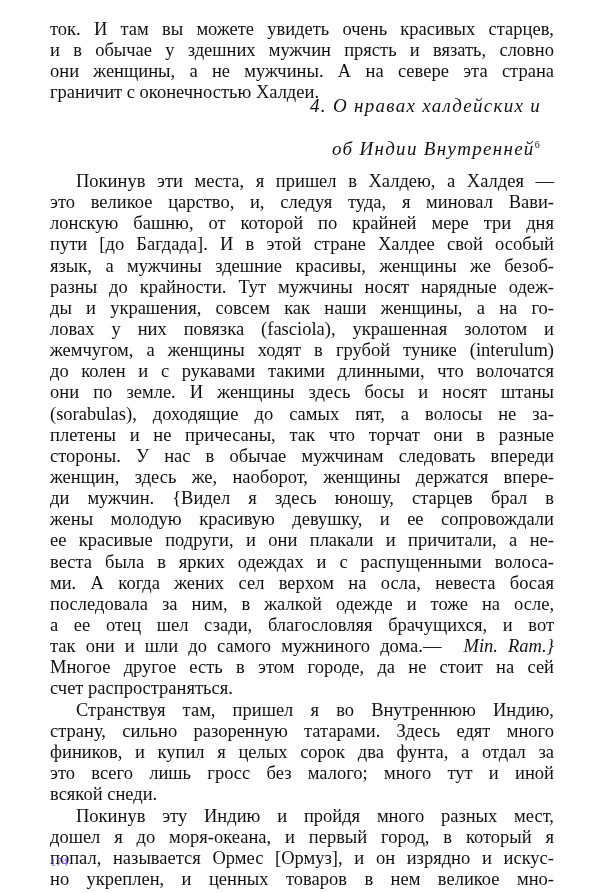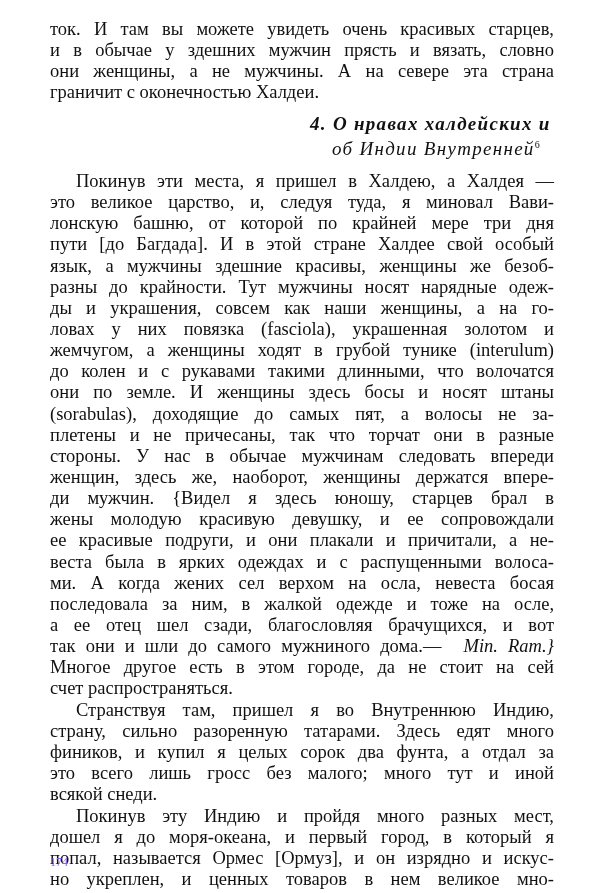--- a/index.html
+++ b/index.html
@@ -22,21 +22,21 @@
     .heading-line {
       position: absolute;
       font-family: "Liberation Serif", "DejaVu Serif", serif;
       font-style: italic;
       font-size: 19px;
       line-height: 21px;
       color: #111;
       white-space: nowrap;
       letter-spacing: 1.3px;
     }
-    .heading-line.h1 { left: 310px; top: 113px; font-weight: bold; }
+    .heading-line.h1 { left: 310px; top: 95px; }
     .heading-line.h2 { left: 332px; top: 134px; }
     sup.fn { font-size: 10px; vertical-align: 7px; font-style: normal; letter-spacing: 0; }
     .pagenum {
       position: absolute; left: 50px; top: 855px;
       font-family: "Liberation Serif", "DejaVu Serif", serif;
       font-size: 12px; color: #8b5cf6;
     }
     i.lat { font-style: italic; margin-left: 12px; }
   </style>
 </head>

